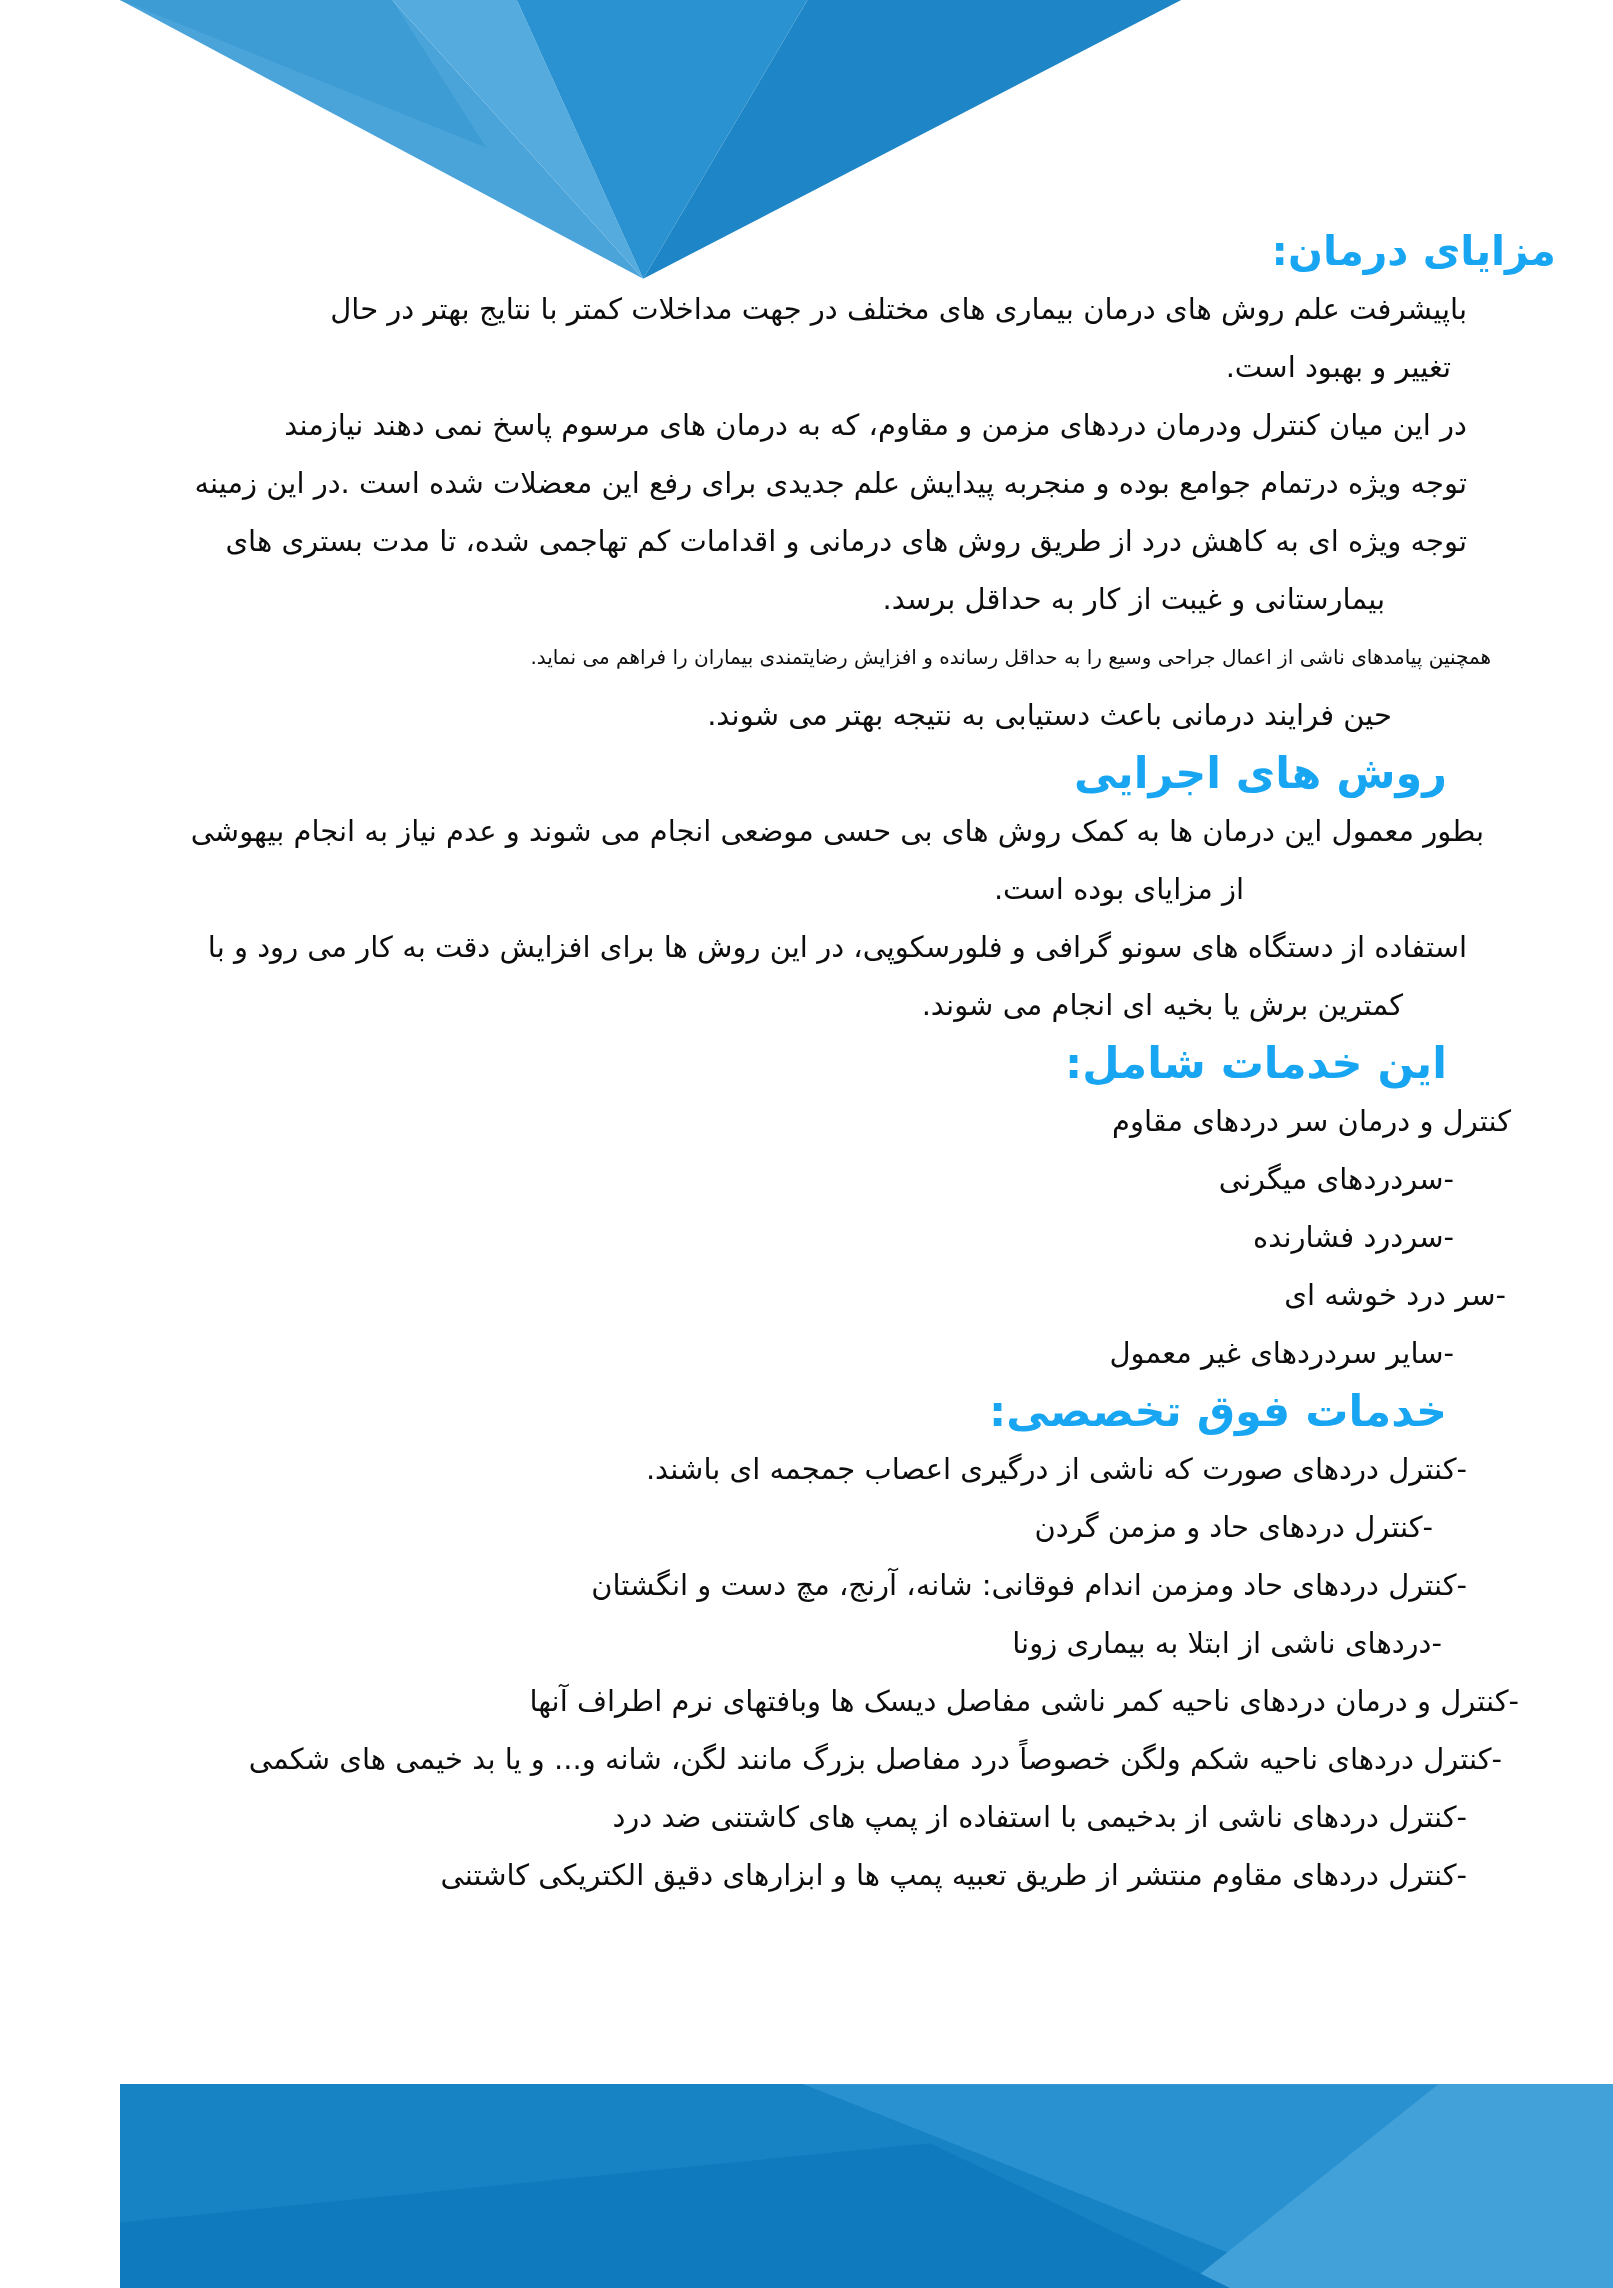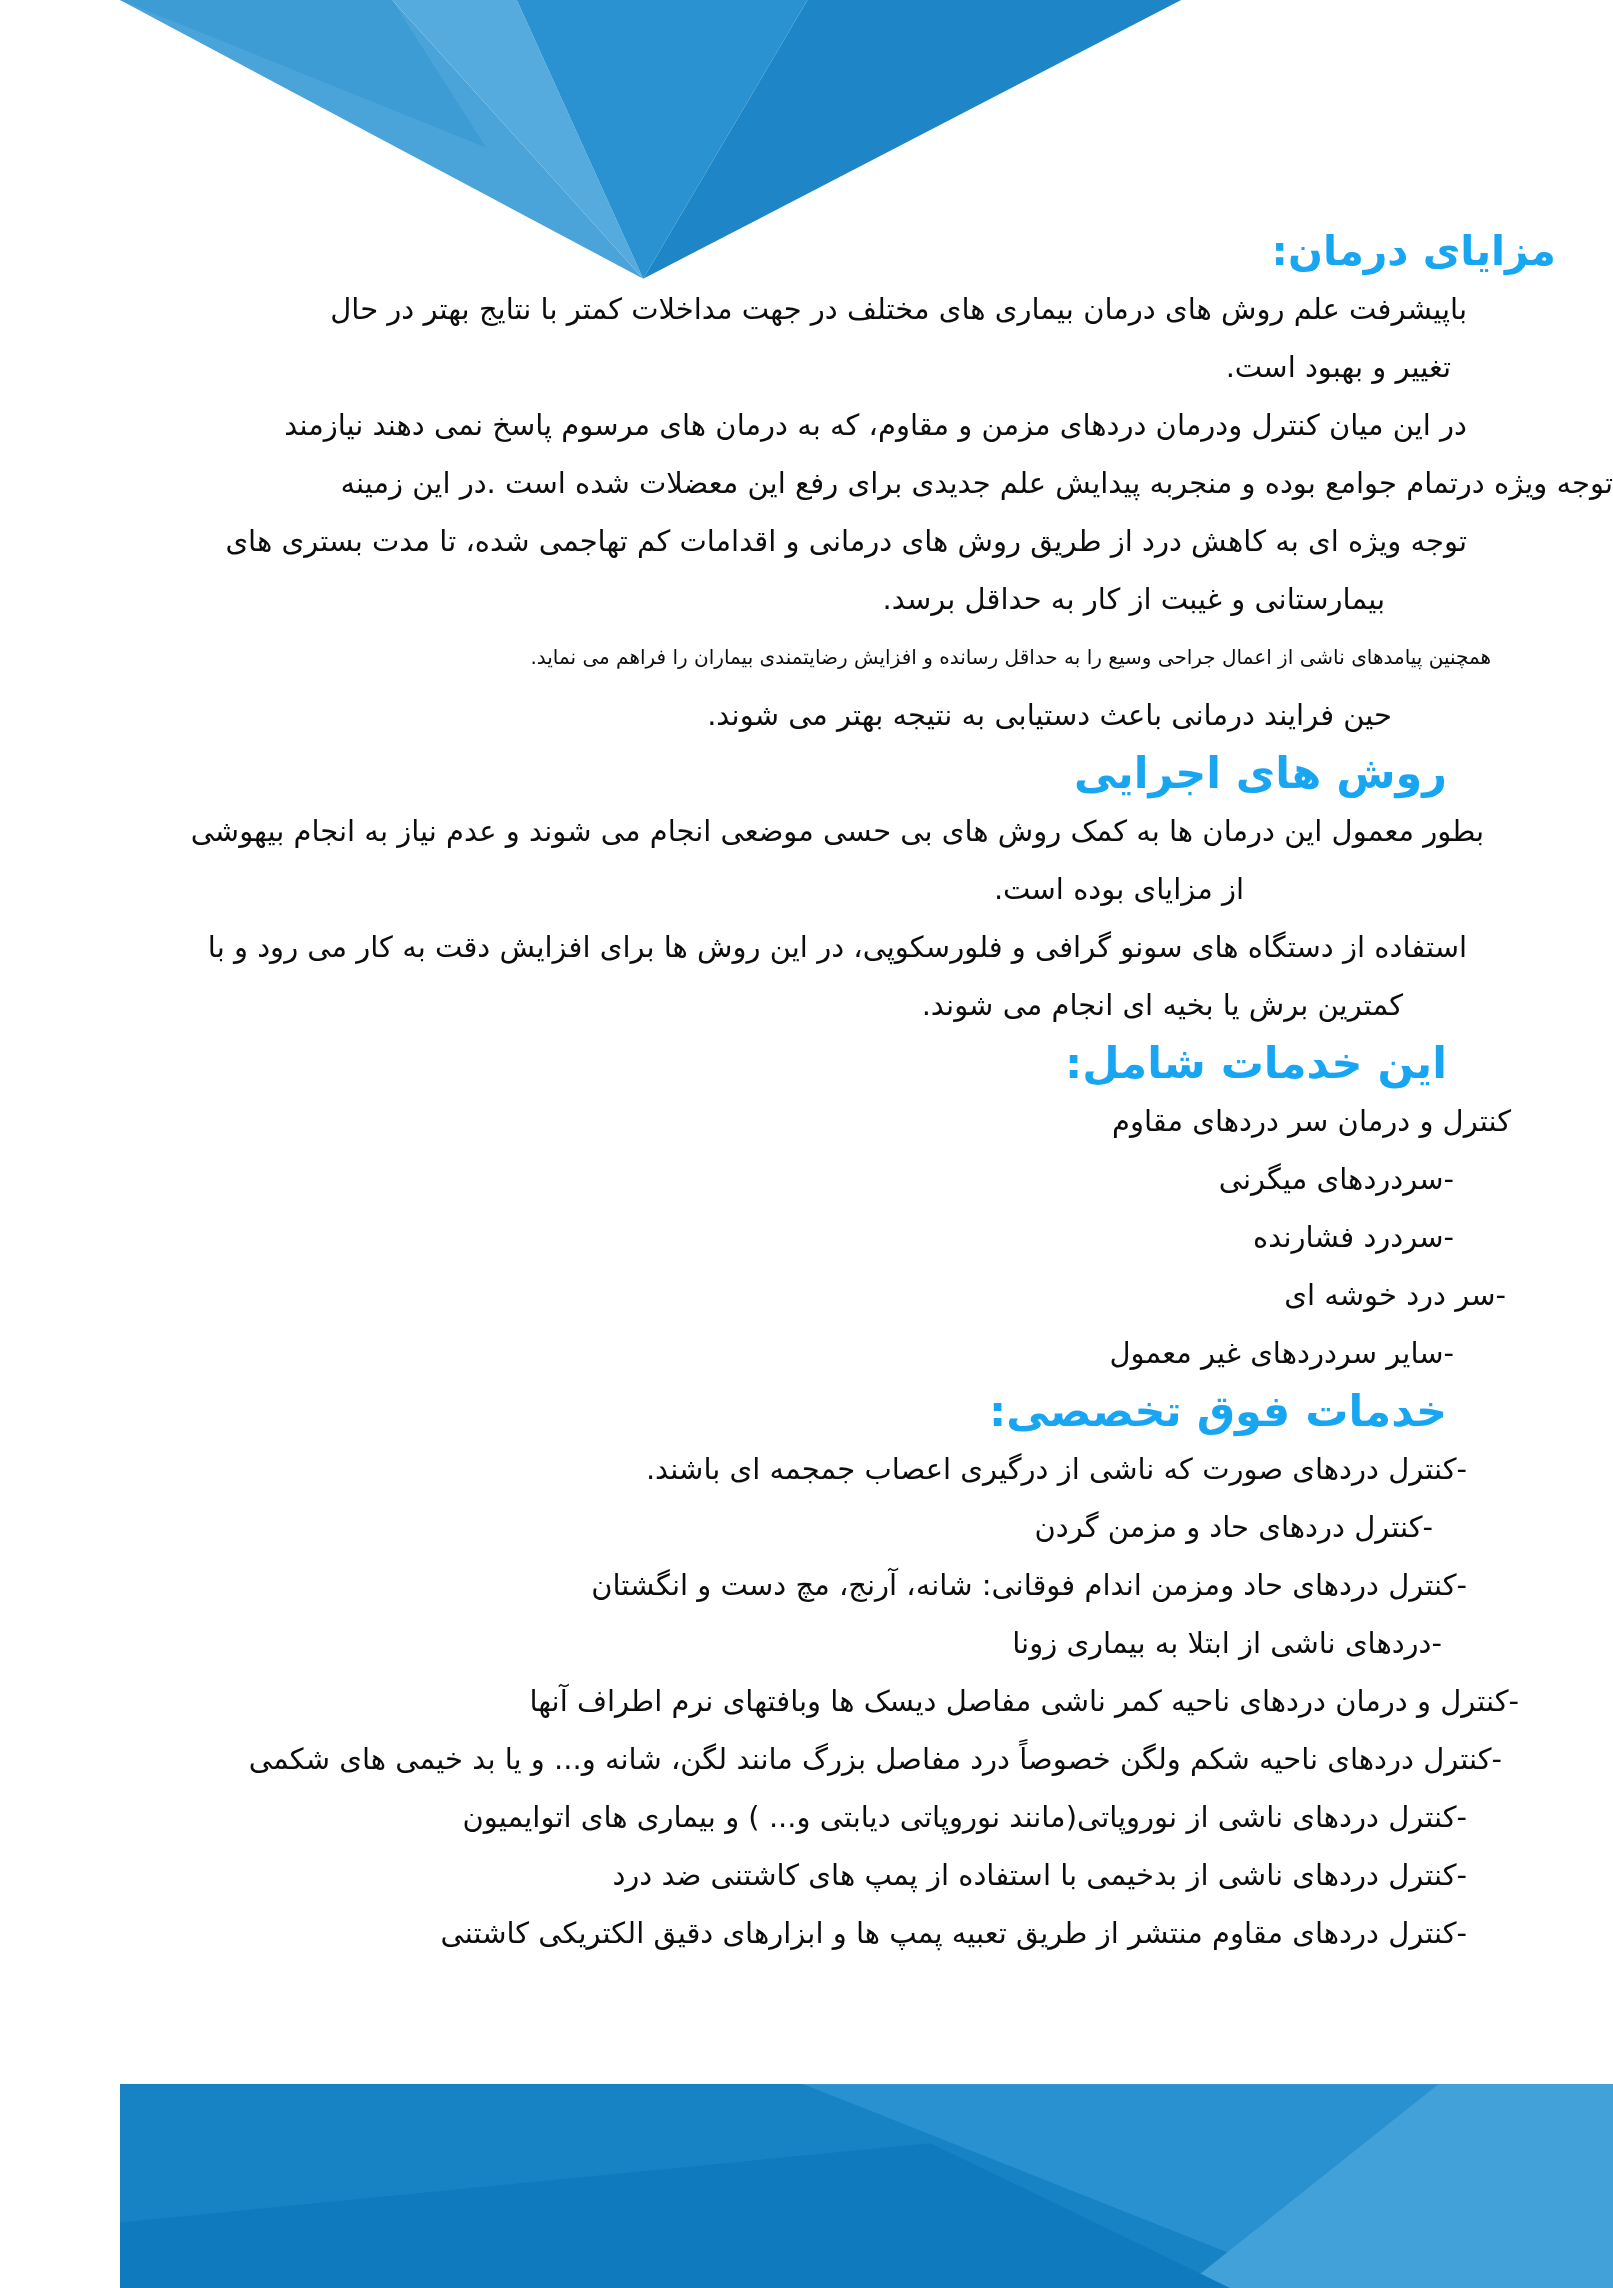--- a/index.html
+++ b/index.html
@@ -52,21 +52,21 @@
     <polygon points="0,0 295,0 397,160" fill="#3e9cd4"></polygon>
     <polygon points="430,0 745,0 567,302" fill="#2b92d1"></polygon>
     <polygon points="745,0 1150,0 567,302" fill="#1e86c7"></polygon>
   </svg>
 
   <div class="content">
     <div class="blk head head-first" style="padding-right:57px">مزایای درمان:</div>
     <div class="blk" style="padding-right:146px">باپیشرفت علم روش های درمان بیماری های مختلف در جهت مداخلات کمتر با نتایج بهتر در حال</div>
     <div class="blk" style="padding-right:162px">تغییر و بهبود است.</div>
     <div class="blk" style="padding-right:146px">در این میان کنترل ودرمان دردهای مزمن و مقاوم، که به درمان های مرسوم پاسخ نمی دهند نیازمند</div>
-    <div class="blk" style="">توجه ویژه درتمام جوامع بوده و منجربه پیدایش علم جدیدی برای رفع این معضلات شده است .در این زمینه</div>
+    <div class="blk" style="padding-right:146px">توجه ویژه درتمام جوامع بوده و منجربه پیدایش علم جدیدی برای رفع این معضلات شده است .در این زمینه</div>
     <div class="blk" style="padding-right:146px">توجه ویژه ای به کاهش درد از طریق روش های درمانی و اقدامات کم تهاجمی شده، تا مدت بستری های</div>
     <div class="blk" style="padding-right:228px">بیمارستانی و غیبت از کار به حداقل برسد.</div>
     <div class="blk small" style="padding-right:122px">همچنین پیامدهای ناشی از اعمال جراحی وسیع را به حداقل رسانده و افزایش رضایتمندی بیماران را فراهم می نماید.</div>
     <div class="blk" style="padding-right:221px">حین فرایند درمانی باعث دستیابی به نتیجه بهتر می شوند.</div>
     <div class="blk head" style="padding-right:166px">روش های اجرایی</div>
     <div class="blk" style="padding-right:129px">بطور معمول این درمان ها به کمک روش های بی حسی موضعی انجام می شوند و عدم نیاز به انجام بیهوشی</div>
     <div class="blk" style="padding-right:369px">از مزایای بوده است.</div>
     <div class="blk" style="padding-right:146px">استفاده از دستگاه های سونو گرافی و فلورسکوپی، در این روش ها برای افزایش دقت به کار می رود و با</div>
     <div class="blk" style="padding-right:210px">کمترین برش یا بخیه ای انجام می شوند.</div>
     <div class="blk head" style="padding-right:166px">این خدمات شامل:</div>
@@ -75,21 +75,20 @@
     <div class="blk" style="padding-right:159px">-سردرد فشارنده</div>
     <div class="blk" style="padding-right:107px">-سر درد خوشه ای</div>
     <div class="blk" style="padding-right:159px">-سایر سردردهای غیر معمول</div>
     <div class="blk head" style="padding-right:166px">خدمات فوق تخصصی:</div>
     <div class="blk" style="padding-right:146px">-کنترل دردهای صورت که ناشی از درگیری اعصاب جمجمه ای باشند.</div>
     <div class="blk" style="padding-right:180px">-کنترل دردهای حاد و مزمن گردن</div>
     <div class="blk" style="padding-right:146px">-کنترل دردهای حاد ومزمن اندام فوقانی: شانه، آرنج، مچ دست و انگشتان</div>
     <div class="blk" style="padding-right:171px">-دردهای ناشی از ابتلا به بیماری زونا</div>
     <div class="blk" style="padding-right:94px">-کنترل و درمان دردهای ناحیه کمر ناشی مفاصل دیسک ها وبافتهای نرم اطراف آنها</div>
     <div class="blk" style="padding-right:111px">-کنترل دردهای ناحیه شکم ولگن خصوصاً درد مفاصل بزرگ مانند لگن، شانه و... و یا بد خیمی های شکمی</div>
-    <div class="blk" style="padding-right:146px">-کنترل دردهای ناشی از نوروپاتی(مانند نوروپاتی دیابتی و... ) و بیماری های اتوایمیون</div>
     <div class="blk" style="padding-right:146px">-کنترل دردهای ناشی از بدخیمی با استفاده از پمپ های کاشتنی ضد درد</div>
     <div class="blk" style="padding-right:146px">-کنترل دردهای مقاوم منتشر از طریق تعبیه پمپ ها و ابزارهای دقیق الکتریکی کاشتنی</div>
   </div>
 
   <svg class="footer-graphic" width="1613" height="205" viewBox="0 0 1748 222" aria-hidden="true">
     <rect x="0" y="0" width="1748" height="222" fill="#2a91d0"></rect>
     <polygon points="0,0 740,0 1300,222 0,222" fill="#1782c4"></polygon>
     <polygon points="1429,0 1748,0 1748,222 1150,222" fill="#42a1d9"></polygon>
     <polygon points="0,150 878,64 1205,222 0,222" fill="#0f7abe"></polygon>
   </svg>

